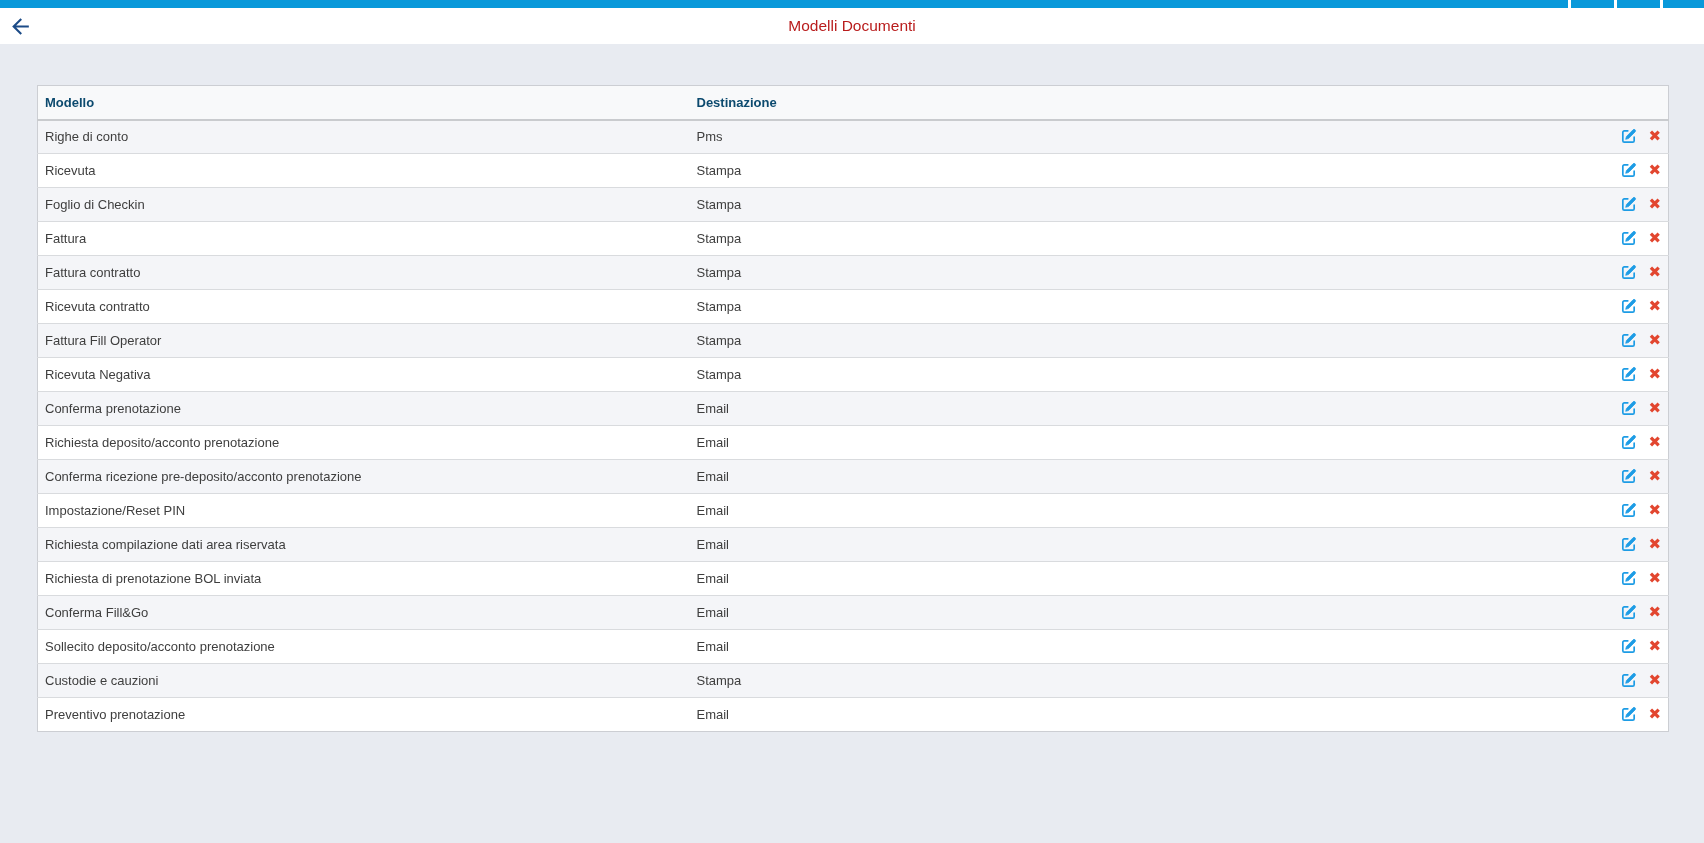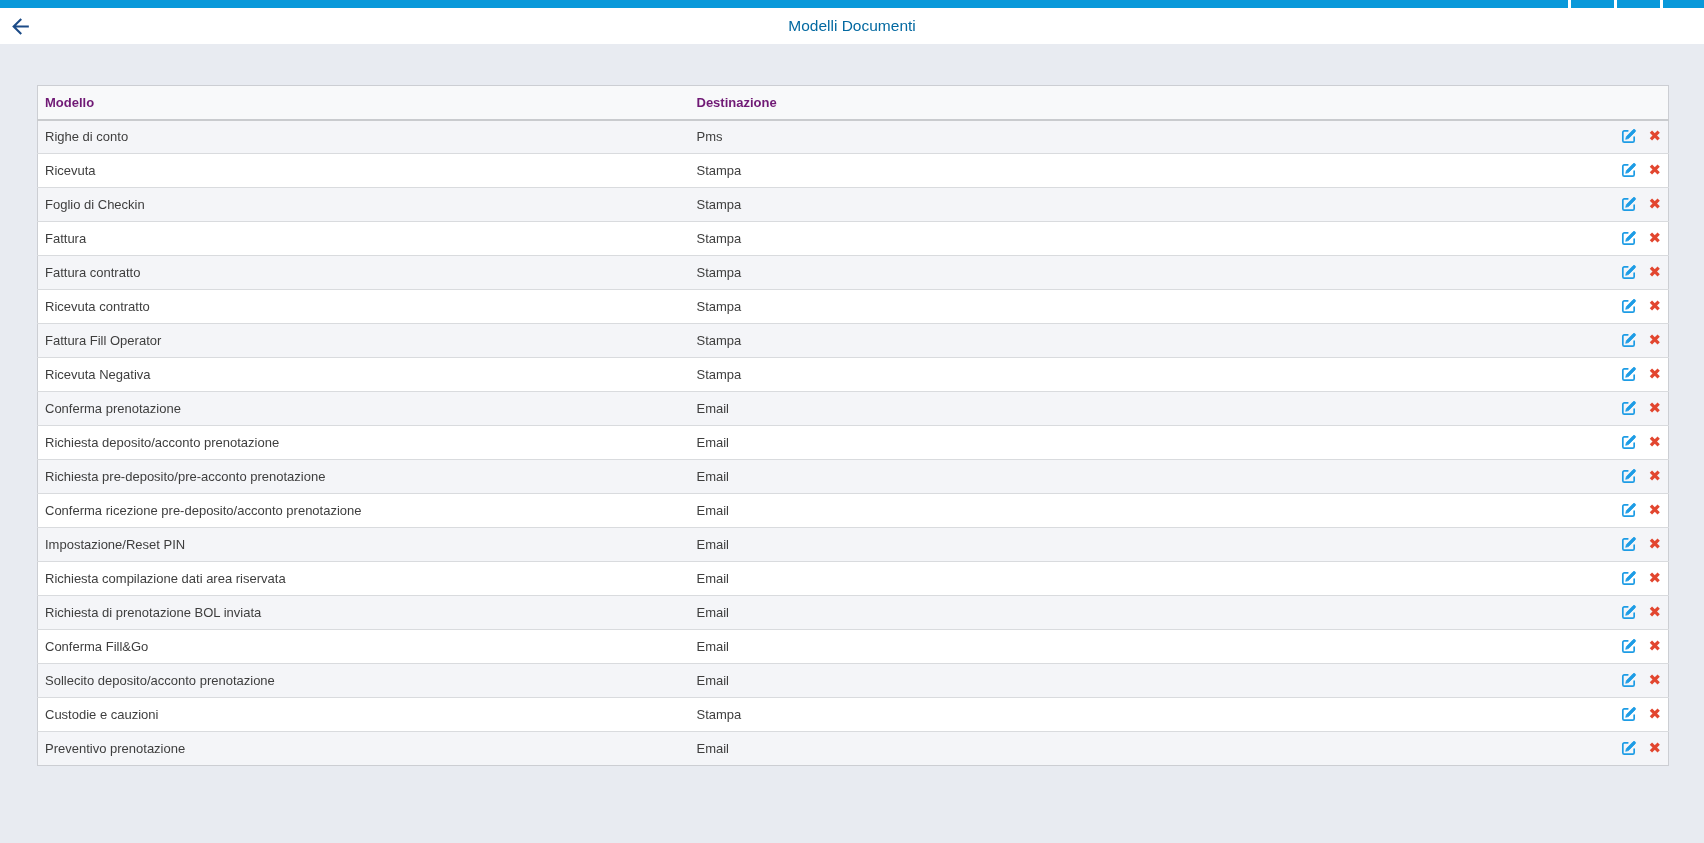--- a/index.html
+++ b/index.html
@@ -31,21 +31,21 @@
   .back-btn {
     position: absolute; left: 6px; top: 5px;
     width: 28px; height: 26px;
     display: flex; align-items: center; justify-content: center;
     cursor: pointer;
   }
   .page-title {
     position: absolute; left: 0; top: 0;
     width: 100%; height: 36px;
     display: flex; align-items: center; justify-content: center;
-    font-size: 15.5px; color: #0369a1;
+    font-size: 15.5px; color: #b91c1c;
   }
 
   
   .table-wrap {
     position: absolute; left: 37px; top: 85px;
     width: 1632px;
   }
   table {
     width: 100%;
     border-collapse: collapse;
@@ -55,21 +55,21 @@
     font-size: 13px;
     color: #3e3e3e;
   }
   col.c-modello { width: 652px; }
   col.c-actions { width: 78px; }
   thead th {
     height: 34px;
     text-align: left;
     font-weight: bold;
     font-size: 13px;
-    color: #701a75;
+    color: #0c4a6e;
     background: #f8f9fa;
     border-bottom: 2px solid #c9cbce;
     padding: 0 0 0 7px;
   }
   tbody td {
     height: 34px;
     border-top: 1px solid #d9dbde;
     padding: 0 0 0 7px;
     white-space: nowrap;
     overflow: hidden;
@@ -325,39 +325,20 @@
             </svg>
           </span>
         </span>
         <span class="icon-btn delete-btn">
           <span>✖</span>
         </span>
       </div>
     </td>
   </tr>
 
-  <tr>
-    <td>Richiesta pre-deposito/pre-acconto prenotazione</td>
-    <td>Email</td>
-    <td class="actions-cell">
-      <div class="actions">
-        <span class="icon-btn edit-btn">
-          <span style="display:inline-flex;">
-            <svg width="17" height="17" viewBox="0 0 24 24">
-              <path d="M11 4H6a2 2 0 0 0-2 2v12a2 2 0 0 0 2 2h12a2 2 0 0 0 2-2v-5" fill="none" stroke="currentColor" stroke-width="2.4" stroke-linecap="round" stroke-linejoin="round"></path>
-              <path d="M18.4 2.6a2.05 2.05 0 0 1 2.9 2.9L12 14.9l-4 1.1 1.1-4 9.3-9.4z" fill="currentColor" stroke="currentColor" stroke-width="1" stroke-linejoin="round"></path>
-            </svg>
-          </span>
-        </span>
-        <span class="icon-btn delete-btn">
-          <span>✖</span>
-        </span>
-      </div>
-    </td>
-  </tr>
 
   <tr>
     <td>Conferma ricezione pre-deposito/acconto prenotazione</td>
     <td>Email</td>
     <td class="actions-cell">
       <div class="actions">
         <span class="icon-btn edit-btn">
           <span style="display:inline-flex;">
             <svg width="17" height="17" viewBox="0 0 24 24">
               <path d="M11 4H6a2 2 0 0 0-2 2v12a2 2 0 0 0 2 2h12a2 2 0 0 0 2-2v-5" fill="none" stroke="currentColor" stroke-width="2.4" stroke-linecap="round" stroke-linejoin="round"></path>

